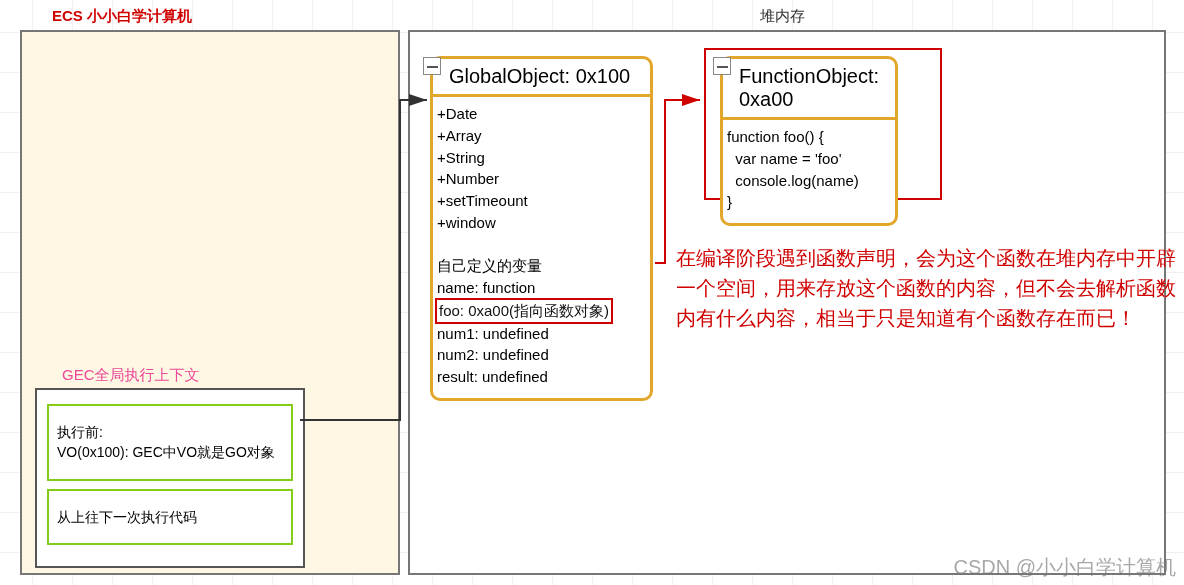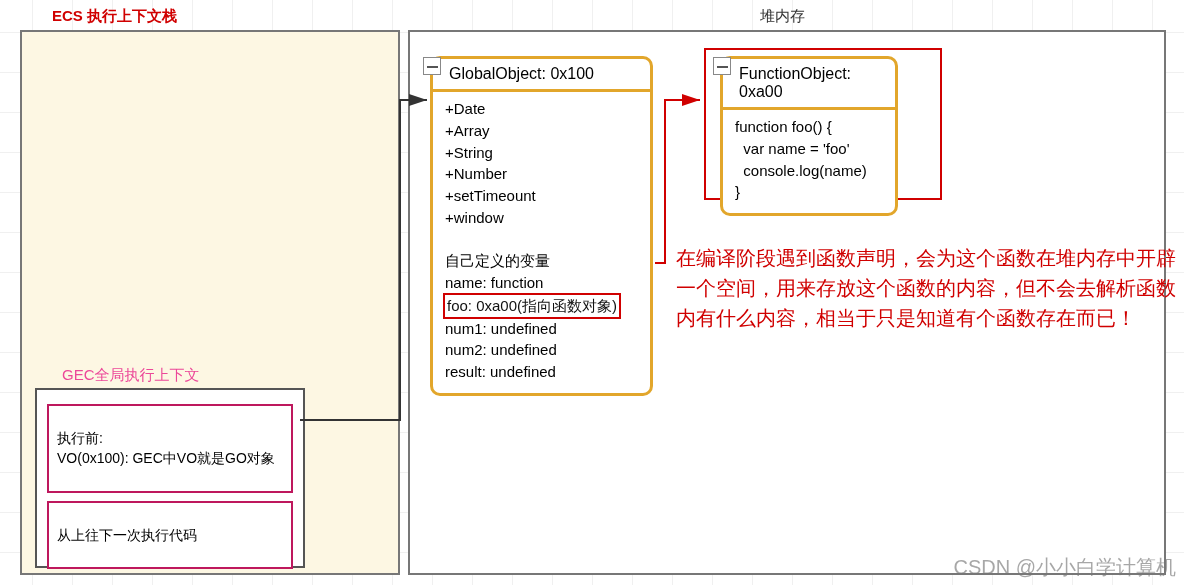--- a/index.html
+++ b/index.html
@@ -67,39 +67,39 @@
   }
   .gec-label {
     position: absolute;
     left: 62px;
     top: 366px;
     color: #ec4899;
     font-size: 15px;
   }
   .gec-box {
     margin: 8px 10px;
-    border: 2px solid #be185d;
-    padding: 22px 8px;
+    border: 2px solid #84cc16;
+    padding: 16px 8px;
     line-height: 1.45;
     font-size: 14px;
     background: #fff;
   }
   .obj-card {
     position: absolute;
     border: 3px solid #e2a62b;
     border-radius: 10px;
     background: #fff;
   }
   .obj-card .head {
     border-bottom: 3px solid #e2a62b;
     padding: 6px 16px;
-    font-size: 16px;
+    font-size: 20px;
   }
   .obj-card .body {
-    padding: 6px 12px 10px;
+    padding: 6px 4px 10px;
     line-height: 1.45;
     font-size: 15px;
     white-space: pre;
   }
   .globalObj { left: 430px; top: 56px; width: 223px; }
   .funcObj   { left: 720px; top: 56px; width: 178px; }
   .legend-icon {
     position: absolute;
     left: -10px;
     top: -2px;
@@ -147,21 +147,21 @@
     width: 1184px;
     height: 585px;
     pointer-events: none;
   }
 </style>
 </head>
 <body>
 
 <div class="grid"></div>
 
-<div class="ecs-title">ECS 执行上下文栈</div>
+<div class="ecs-title">ECS 小小白学计算机</div>
 <div class="heap-title">堆内存</div>
 
 <div class="stack-panel"></div>
 <div class="heap-panel"></div>
 
 <div class="gec-label">GEC全局执行上下文</div>
 <div class="gec-panel">
   <div class="gec-box">
     <div>执行前:</div>
     <div>VO(0x100): GEC中VO就是GO对象</div>

